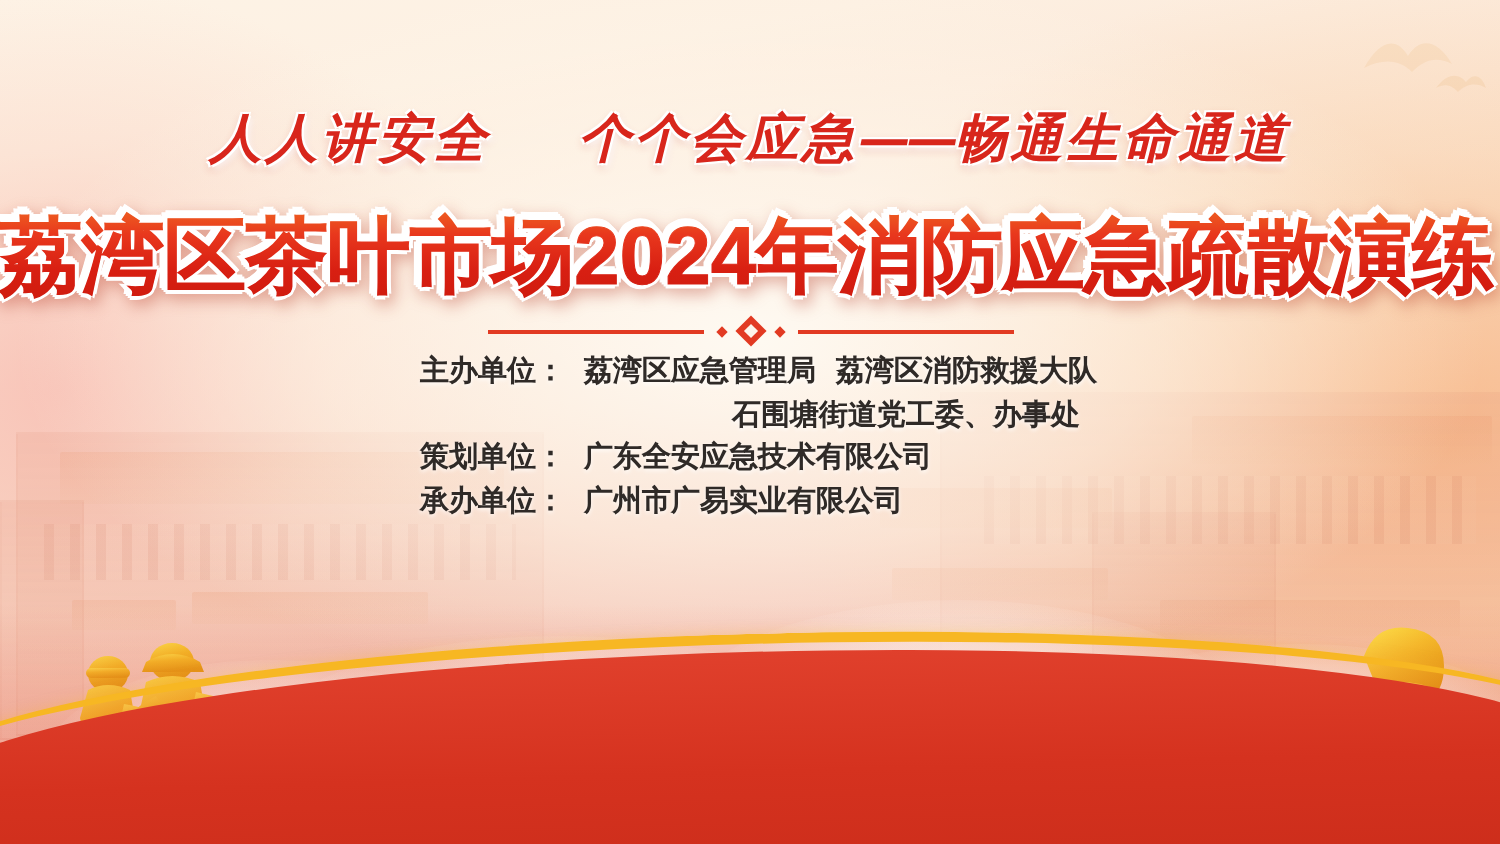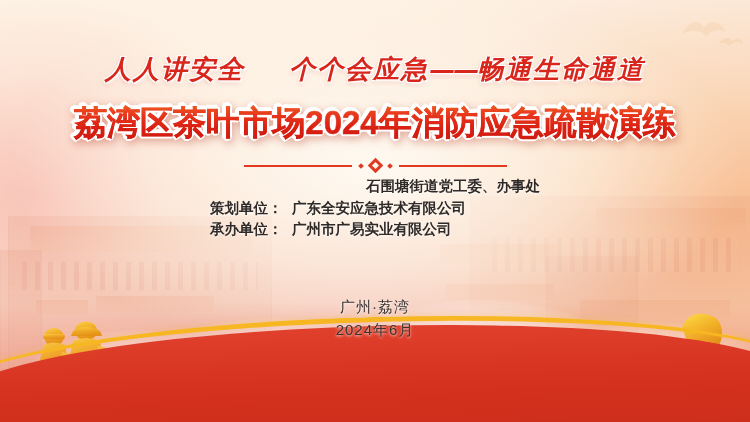--- a/index.html
+++ b/index.html
@@ -120,22 +120,22 @@
     text-shadow:
        1px 1px 0 #fff, -1px 1px 0 #fff, 1px -1px 0 #fff, -1px -1px 0 #fff,
        2px 2px 3px rgba(255,255,255,.9),
        0 2px 5px rgba(190,40,25,.30);
   }
   .slogan .dash { letter-spacing: -2px; }
 
   .main-title {
     position: absolute;
     top: 101px; left: 0; width: 100%;
-    text-align: center;
-    font-size: 33px;
+    text-align: left;
+    font-size: 41px;
     font-weight: bold;
     letter-spacing: 0px;
     white-space: nowrap;
     background: linear-gradient(180deg, #f06a22 0%, #e8371d 30%, #d81f12 62%, #cc1a0e 100%);
     -webkit-background-clip: text;
     background-clip: text;
     color: transparent;
     -webkit-text-stroke: 0.5px rgba(255,255,255,0);
     filter: drop-shadow(1.5px 1.5px 0 #fff) drop-shadow(-1.5px -1.5px 0 #fff)
             drop-shadow(1.5px -1.5px 0 #fff) drop-shadow(-1.5px 1.5px 0 #fff)
@@ -325,35 +325,36 @@
     <div class="divider">
       <span class="line"></span>
       <span class="dot"></span>
       <span class="diamond"></span>
       <span class="dot"></span>
       <span class="line"></span>
     </div>
 
     <div class="org-block">
       <span class="org-row">
+        <span class="org-inner" style="width:330px;">
+          <span class="org-label">主办单位：</span><span>荔湾区应急管理局</span><span class="org-gap"></span><span>荔湾区消防救援大队</span>
+        </span>
+      </span>
+      <span class="org-row">
         <span class="org-inner" style="width:330px;text-align:right;">
           <span class="org-indent">石围塘街道党工委、办事处</span>
         </span>
       </span>
       <span class="org-row">
         <span class="org-inner" style="width:330px;">
           <span class="org-label">策划单位：</span><span>广东全安应急技术有限公司</span>
         </span>
       </span>
       <span class="org-row">
         <span class="org-inner" style="width:330px;">
           <span class="org-label">承办单位：</span><span>广州市广易实业有限公司</span>
         </span>
       </span>
     </div>
 
-    <div class="placedate">
-      <div class="place">广州·荔湾</div>
-      <div class="date">2024年6月</div>
-    </div>
 
   </div>
 </div>
 
 </body></html>

